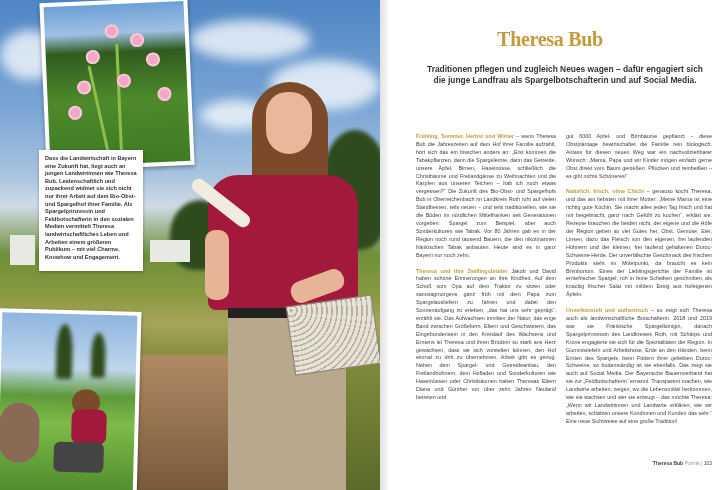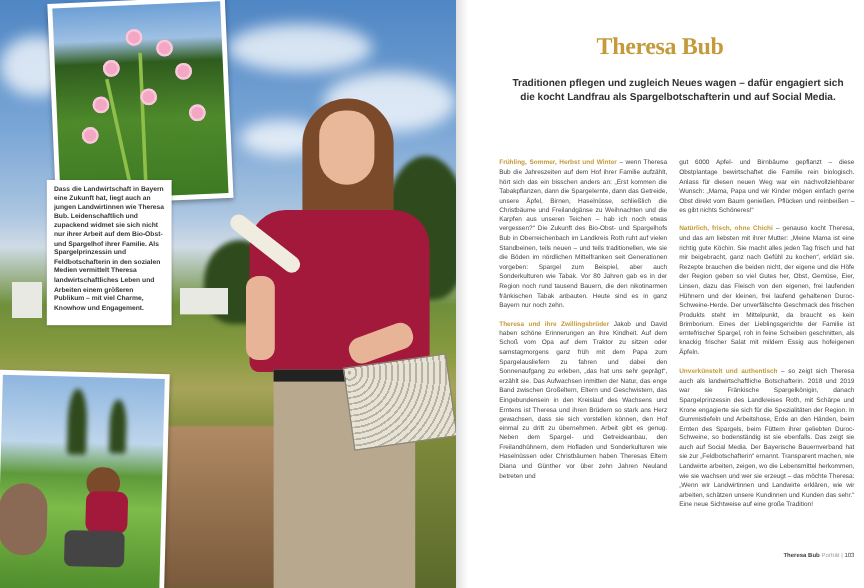--- a/index.html
+++ b/index.html
@@ -100,21 +100,21 @@
         <div style="position:absolute;left:72px;top:75px;width:28px;height:26px;background:#7a4a2a;border-radius:14px;"></div>
         <div style="position:absolute;left:72px;top:95px;width:35px;height:35px;background:#a3193b;border-radius:8px;"></div>
         <div style="position:absolute;left:55px;top:128px;width:50px;height:30px;background:#444;border-radius:6px;"></div>
       </div>
     </div>
   </div>
 
   <div class="right">
     <div class="gutter-shadow"></div>
     <div class="title">Theresa Bub</div>
-    <div class="lead">Traditionen pflegen und zugleich Neues wagen – dafür engagiert sich die kocht Landfrau als Spargelbotschafterin und auf Social Media.</div>
+    <div class="lead">Traditionen pflegen und zugleich Neues wagen – dafür engagiert sich die junge Landfrau als Spargelbotschafterin und auf Social Media.</div>
 
     <div class="col col1">
       <p><span class="lede">Frühling, Sommer, Herbst und Winter</span><span> – wenn Theresa Bub die Jahreszeiten auf dem Hof ihrer Familie aufzählt, hört sich das ein bisschen anders an: „Erst kommen die Tabakpflanzen, dann die Spargelernte, dann das Getreide, unsere Äpfel, Birnen, Haselnüsse, schließlich die Christbäume und Freilandgänse zu Weihnachten und die Karpfen aus unseren Teichen – hab ich noch etwas vergessen?“ Die Zukunft des Bio-Obst- und Spargelhofs Bub in Oberreichenbach im Landkreis Roth ruht auf vielen Standbeinen, teils neuen – und teils traditionellen, wie sie die Böden im nördlichen Mittelfranken seit Generationen vorgeben: Spargel zum Beispiel, aber auch Sonderkulturen wie Tabak. Vor 80 Jahren gab es in der Region noch rund tausend Bauern, die den nikotinarmen fränkischen Tabak anbauten. Heute sind es in ganz Bayern nur noch zehn.</span></p>
       <p><span class="lede">Theresa und ihre Zwillingsbrüder</span><span> Jakob und David haben schöne Erinnerungen an ihre Kindheit. Auf dem Schoß vom Opa auf dem Traktor zu sitzen oder samstagmorgens ganz früh mit dem Papa zum Spargelausliefern zu fahren und dabei den Sonnenaufgang zu erleben, „das hat uns sehr geprägt“, erzählt sie. Das Aufwachsen inmitten der Natur, das enge Band zwischen Großeltern, Eltern und Geschwistern, das Eingebundensein in den Kreislauf des Wachsens und Erntens ist Theresa und ihren Brüdern so stark ans Herz gewachsen, dass sie sich vorstellen können, den Hof einmal zu dritt zu übernehmen. Arbeit gibt es genug. Neben dem Spargel- und Getreideanbau, den Freilandhühnern, dem Hofladen und Sonderkulturen wie Haselnüssen oder Christbäumen haben Theresas Eltern Diana und Günther vor über zehn Jahren Neuland betreten und</span></p>
     </div>
 
     <div class="col col2">
       <p><span>gut 6000 Apfel- und Birnbäume gepflanzt – diese Obstplantage bewirtschaftet die Familie rein biologisch. Anlass für diesen neuen Weg war ein nachvollziehbarer Wunsch: „Mama, Papa und wir Kinder mögen einfach gerne Obst direkt vom Baum genießen. Pflücken und reinbeißen – es gibt nichts Schöneres!“</span></p>
       <p><span class="lede">Natürlich, frisch, ohne Chichi</span><span> – genauso kocht Theresa, und das am liebsten mit ihrer Mutter: „Meine Mama ist eine richtig gute Köchin. Sie macht alles jeden Tag frisch und hat mir beigebracht, ganz nach Gefühl zu kochen“, erklärt sie. Rezepte brauchen die beiden nicht, der eigene und die Höfe der Region geben so viel Gutes her, Obst, Gemüse, Eier, Linsen, dazu das Fleisch von den eigenen, frei laufenden Hühnern und der kleinen, frei laufend gehaltenen Duroc-Schweine-Herde. Der unverfälschte Geschmack des frischen Produkts steht im Mittelpunkt, da braucht es kein Brimborium. Eines der Lieblingsgerichte der Familie ist erntefrischer Spargel, roh in feine Scheiben geschnitten, als knackig frischer Salat mit mildem Essig aus hofeigenen Äpfeln.</span></p>
       <p><span class="lede">Unverkünstelt und authentisch</span><span> – so zeigt sich Theresa auch als landwirtschaftliche Botschafterin. 2018 und 2019 war sie Fränkische Spargelkönigin, danach Spargelprinzessin des Landkreises Roth, mit Schärpe und Krone engagierte sie sich für die Spezialitäten der Region. In Gummistiefeln und Arbeitshose, Erde an den Händen, beim Ernten des Spargels, beim Füttern ihrer geliebten Duroc-Schweine, so bodenständig ist sie ebenfalls. Das zeigt sie auch auf Social Media. Der Bayerische Bauernverband hat sie zur „Feldbotschafterin“ ernannt. Transparent machen, wie Landwirte arbeiten, zeigen, wo die Lebensmittel herkommen, wie sie wachsen und wer sie erzeugt – das möchte Theresa: „Wenn wir Landwirtinnen und Landwirte erklären, wie wir arbeiten, schätzen unsere Kundinnen und Kunden das sehr.“ Eine neue Sichtweise auf eine große Tradition!</span></p>

